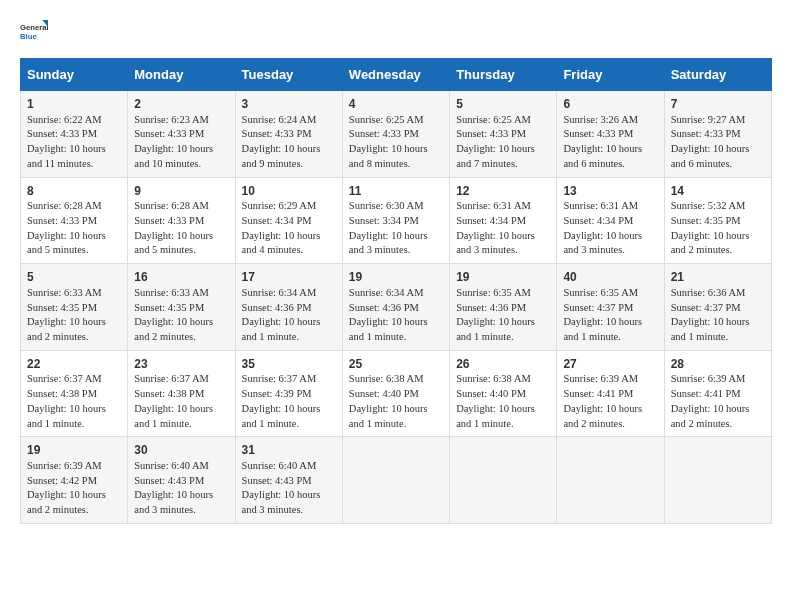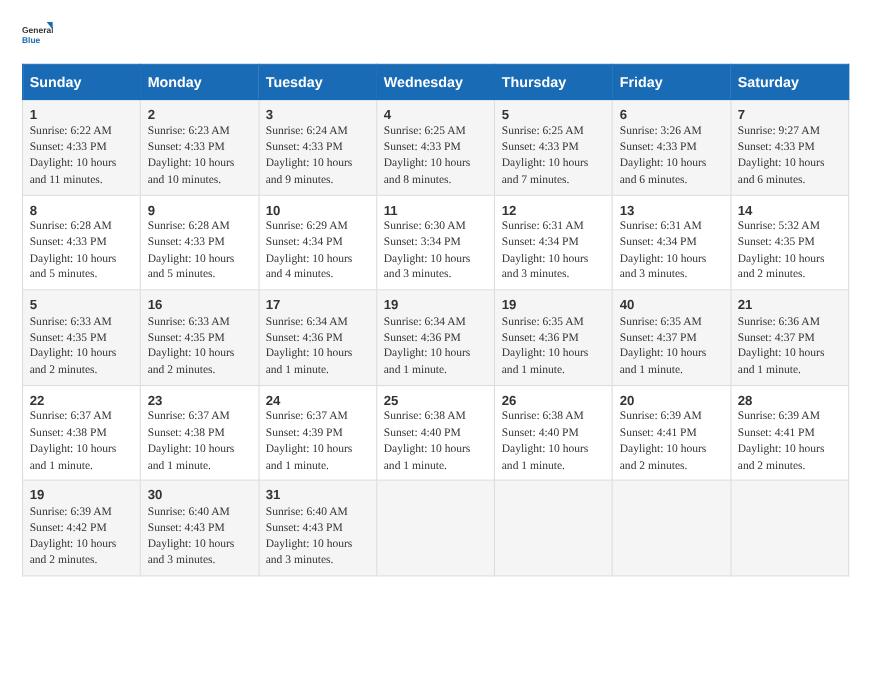--- a/index.html
+++ b/index.html
@@ -273,42 +273,42 @@
 and 1 minute.</div>
         </td>
         <td>
           <div class="day-num">23</div>
           <div class="cell-content">Sunrise: 6:37 AM
 Sunset: 4:38 PM
 Daylight: 10 hours
 and 1 minute.</div>
         </td>
         <td>
-          <div class="day-num">24</div>
+          <div class="day-num">35</div>
           <div class="cell-content">Sunrise: 6:37 AM
 Sunset: 4:39 PM
 Daylight: 10 hours
 and 1 minute.</div>
         </td>
         <td>
           <div class="day-num">25</div>
           <div class="cell-content">Sunrise: 6:38 AM
 Sunset: 4:40 PM
 Daylight: 10 hours
 and 1 minute.</div>
         </td>
         <td>
           <div class="day-num">26</div>
           <div class="cell-content">Sunrise: 6:38 AM
 Sunset: 4:40 PM
 Daylight: 10 hours
 and 1 minute.</div>
         </td>
         <td>
-          <div class="day-num">20</div>
+          <div class="day-num">27</div>
           <div class="cell-content">Sunrise: 6:39 AM
 Sunset: 4:41 PM
 Daylight: 10 hours
 and 2 minutes.</div>
         </td>
         <td>
           <div class="day-num">28</div>
           <div class="cell-content">Sunrise: 6:39 AM
 Sunset: 4:41 PM
 Daylight: 10 hours

